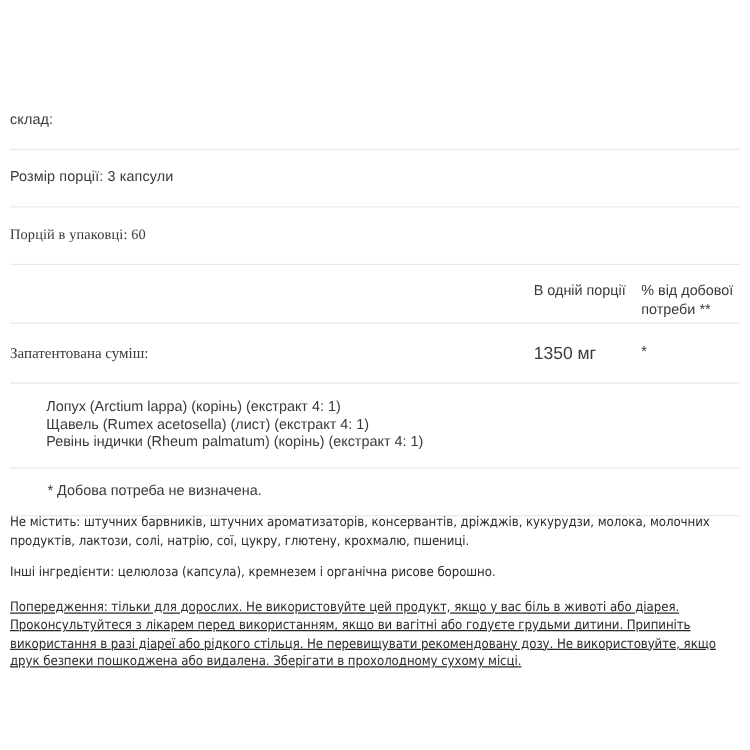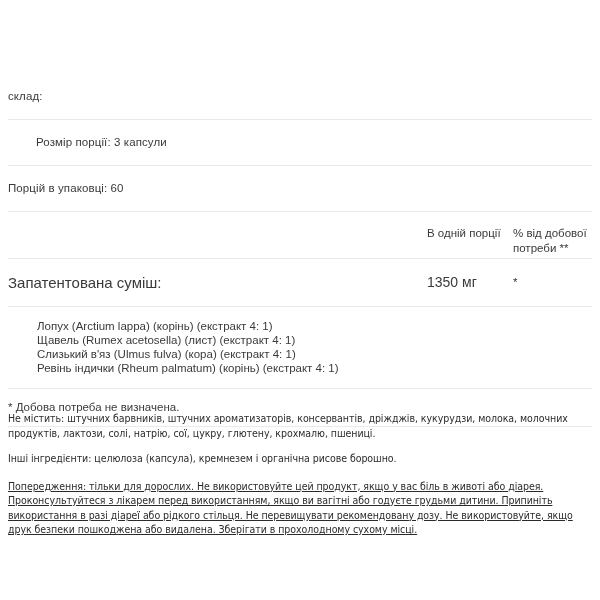--- a/index.html
+++ b/index.html
@@ -46,22 +46,22 @@
   }
 
   .row-text {
     font-size: 11.5px;
     color: #3a3a3a;
     line-height: 15px;
     letter-spacing: 0.1px;
   }
 
   .r-serving    { padding-top: 15px; padding-bottom: 15px; }
-  .r-size       { padding-top: 15px; padding-bottom: 15px; margin-left: 28px; }
-  .r-container  { padding-top: 15px; padding-bottom: 15px; }
+  .r-size       { padding-top: 15px; padding-bottom: 15px; }
+  .r-container  { padding-top: 15px; padding-bottom: 15px; font-family: Liberation Serif, serif; }
 
   
   .r-head {
     padding-top: 14px;
     padding-bottom: 14px;
     min-height: 46px;
     text-decoration: underline;
   }
   .col-amount {
     position: absolute;
@@ -82,23 +82,24 @@
     color: #3a3a3a;
   }
 
   
   .r-blend {
     padding-top: 16px;
     padding-bottom: 16px;
     min-height: 30px;
   }
   .blend-label {
-    font-size: 15px;
-    line-height: 15px;
-    color: #3a3a3a;
+    font-size: 12px;
+    line-height: 15px;
+    color: #3a3a3a;
+    font-family: Liberation Serif, serif;
   }
   .blend-amount {
     position: absolute;
     left: 427px;
     top: 16px;
     font-size: 14px;
     line-height: 15px;
     color: #3a3a3a;
   }
   .blend-dv {
@@ -125,20 +126,21 @@
 
   
   .r-note {
     padding-top: 11px;
     padding-bottom: 11px;
   }
   .note-text {
     font-size: 11.5px;
     line-height: 15px;
     color: #3a3a3a;
+    margin-left: 30px;
   }
 
   
   .footer {
     position: absolute;
     left: 8px;
     top: 411px;
     width: 586px;
   }
   .fpara {
@@ -189,21 +191,20 @@
       <div class="blend-label">Запатентована суміш:</div>
       <div class="blend-amount">1350 мг</div>
       <div class="blend-dv">*</div>
     </div>
 
     <div class="divider"></div>
 
     <div class="row r-list">
       <div class="ing-line">Лопух (Arctium lappa) (корінь) (екстракт 4: 1)</div>
       <div class="ing-line">Щавель (Rumex acetosella) (лист) (екстракт 4: 1)</div>
-      <div class="ing-line">Слизький в'яз (Ulmus fulva) (кора) (екстракт 4: 1)</div>
       <div class="ing-line">Ревінь індички (Rheum palmatum) (корінь) (екстракт 4: 1)</div>
     </div>
 
     <div class="divider"></div>
 
     <div class="row r-note">
       <div class="note-text">* Добова потреба не визначена.</div>
     </div>
 
     <div class="divider"></div>

